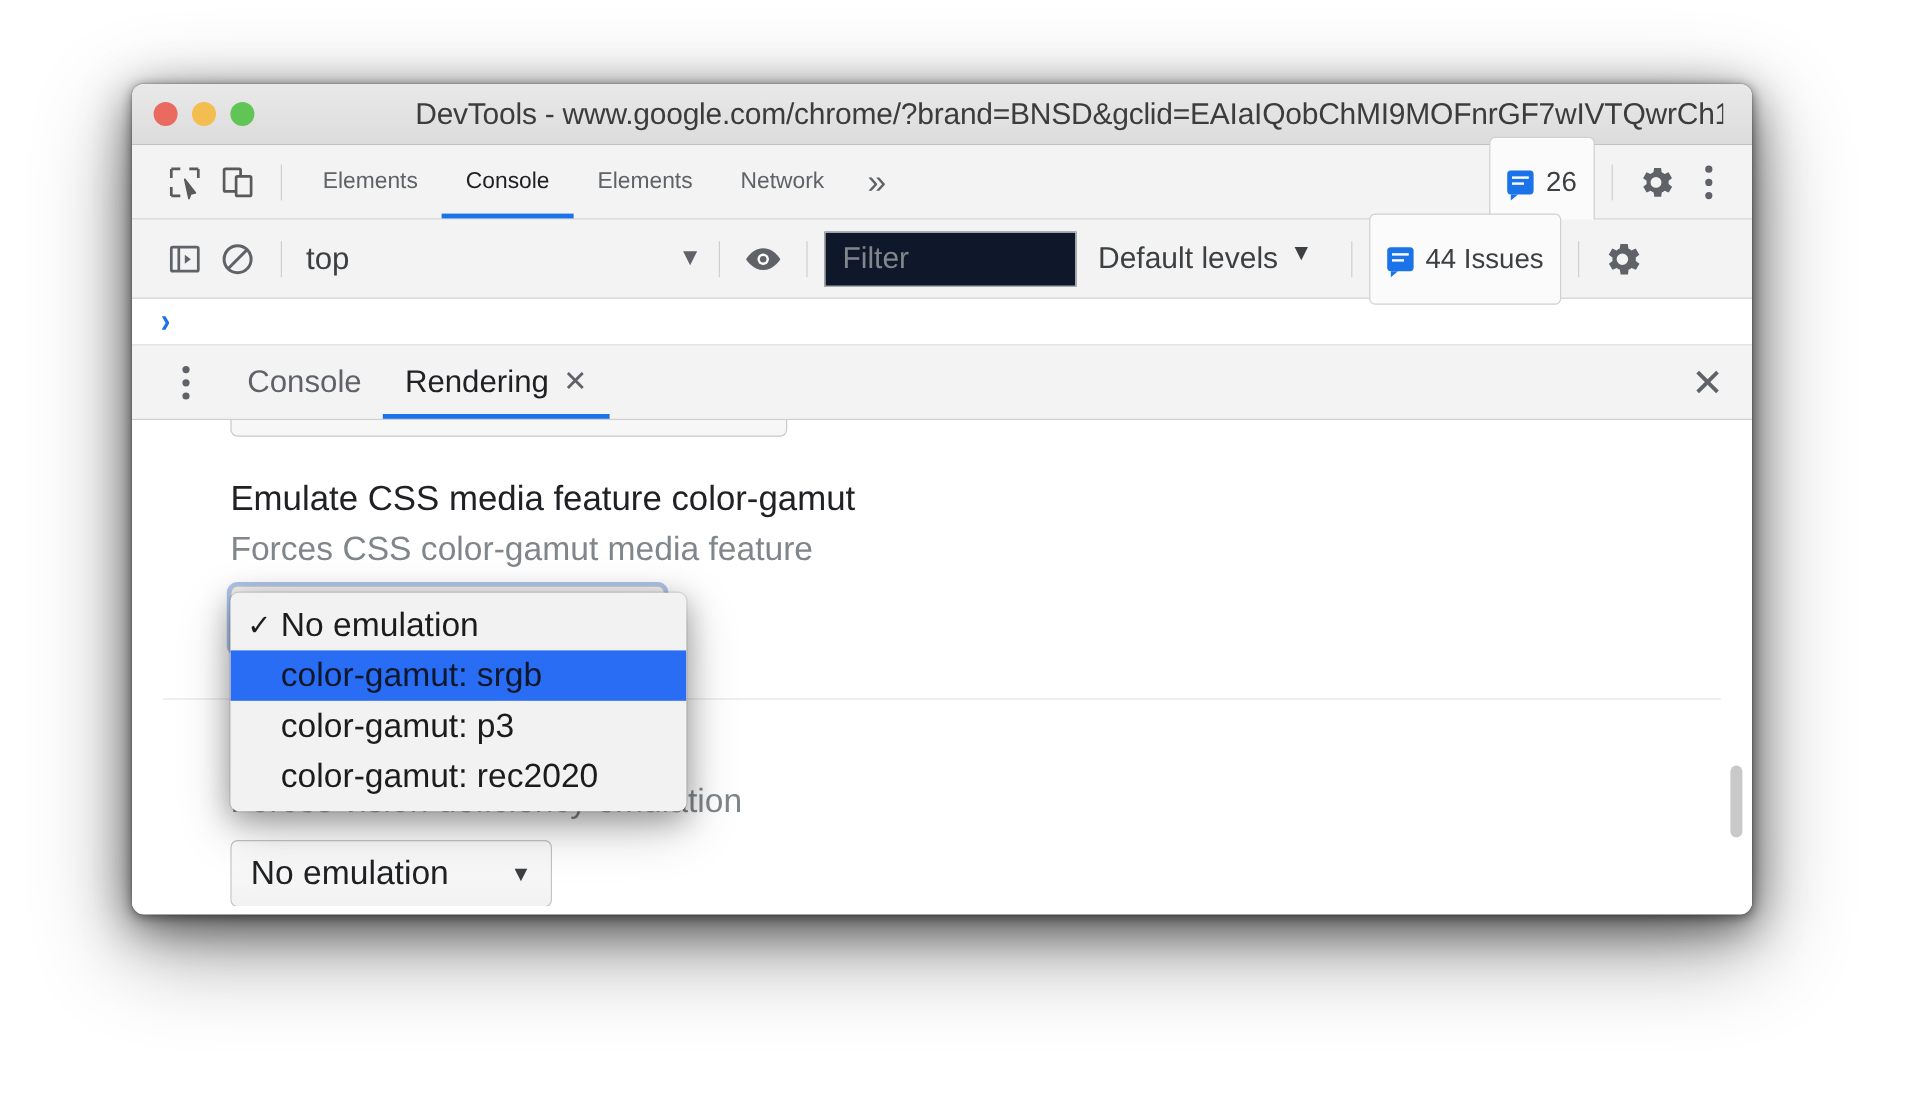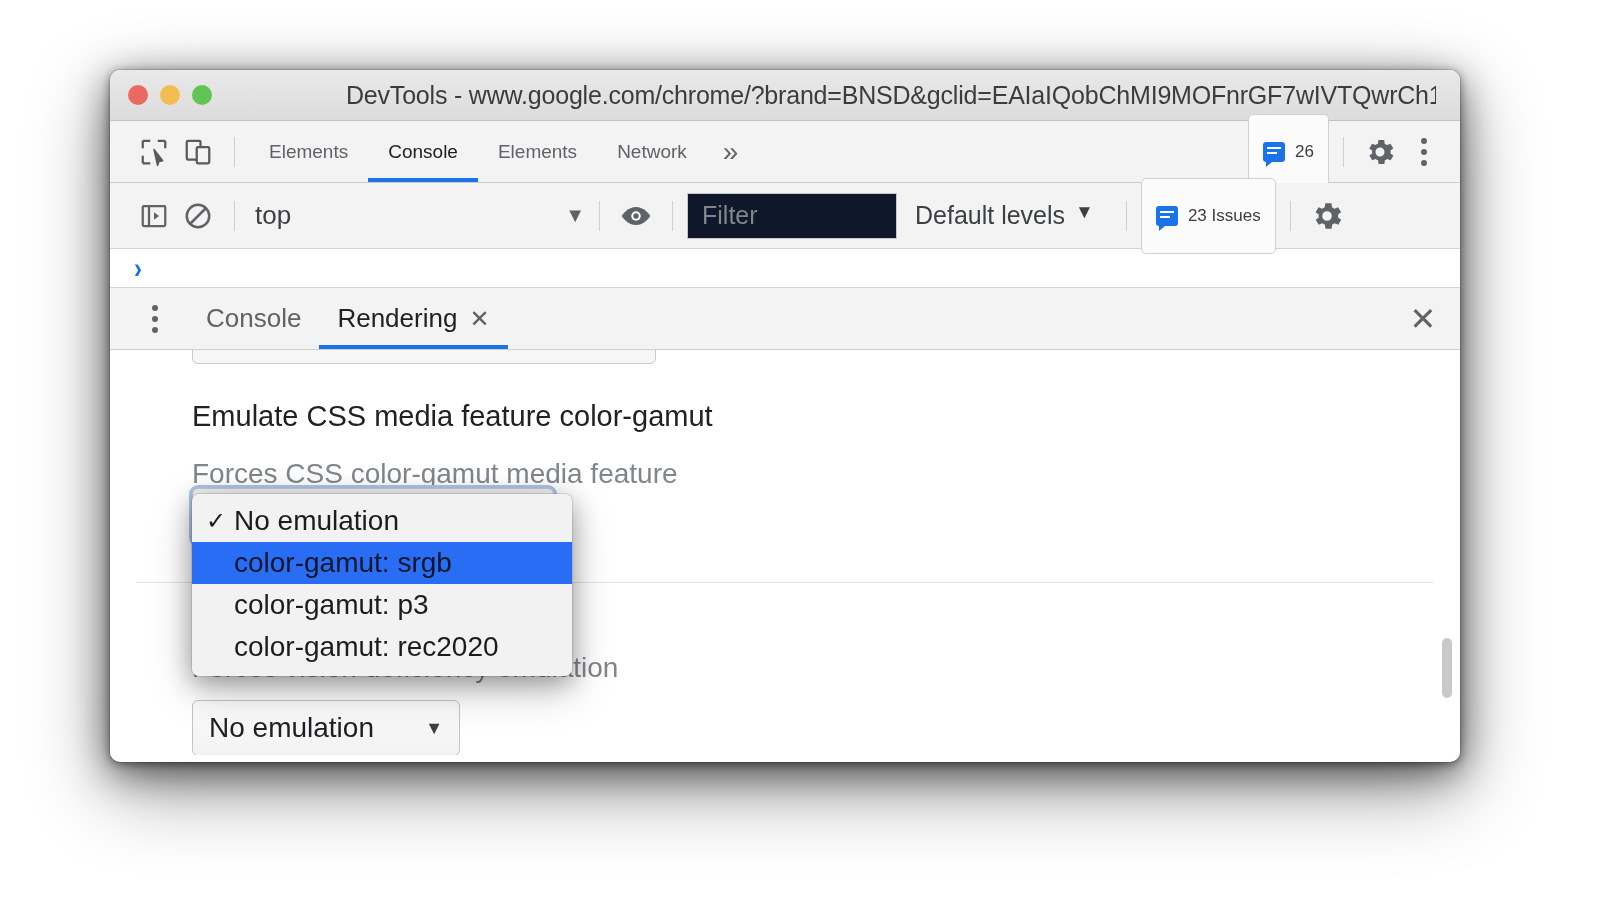--- a/index.html
+++ b/index.html
@@ -115,21 +115,21 @@
 
   .issues-pill {
     display: flex;
     align-items: center;
     gap: 10px;
     border: 1px solid #d0d0d0;
     border-radius: 5px;
     background: #fbfbfb;
     height: 42px;
     padding: 16px 14px;
-    font-size: 17px;
+    font-size: 23px;
     color: #3c4043;
   }
   .bubble {
     width: 22px; height: 20px;
     background: #1a73e8;
     border-radius: 3px;
     position: relative;
     flex: none;
   }
   .bubble::after {
@@ -280,21 +280,21 @@
     position: absolute;
     left: 82px;
     top: 50px;
     font-size: 29px;
     color: #202124;
     white-space: nowrap;
   }
   .setting-sub {
     position: absolute;
     left: 82px;
-    top: 108px;
+    top: 92px;
     font-size: 28px;
     color: #80868b;
     white-space: nowrap;
   }
 
   .focus-select {
     position: absolute;
     left: 82px;
     top: 138px;
     width: 360px;
@@ -531,21 +531,21 @@
         <span class="caret">▼</span>
       </div>
 
       <div class="vsep"></div>
 
       <div class="issues-pill">
         <span class="bubble">
             <i></i>
             <i></i>
           </span>
-        <span>23 Issues</span>
+        <span>44 Issues</span>
       </div>
 
       <div class="vsep"></div>
 
       <div class="tbicon">
         <svg width="36" height="36" viewBox="0 0 24 24" fill="#5f6368">
           <path d="M19.4 13a7.6 7.6 0 000-2l2-1.5-2-3.4-2.4 1a7.6 7.6 0 00-1.7-1l-.3-2.6H10.9l-.4 2.6c-.6.2-1.2.6-1.7 1l-2.4-1-2 3.4L6.5 11a7.6 7.6 0 000 2l-2 1.5 2 3.4 2.4-1c.5.4 1.1.8 1.7 1l.4 2.6h4.1l.3-2.6c.6-.2 1.2-.6 1.7-1l2.4 1 2-3.4-2.1-1.5zM12 15.2A3.2 3.2 0 1112 8.8a3.2 3.2 0 010 6.4z"></path>
         </svg>
       </div>
     </div>

